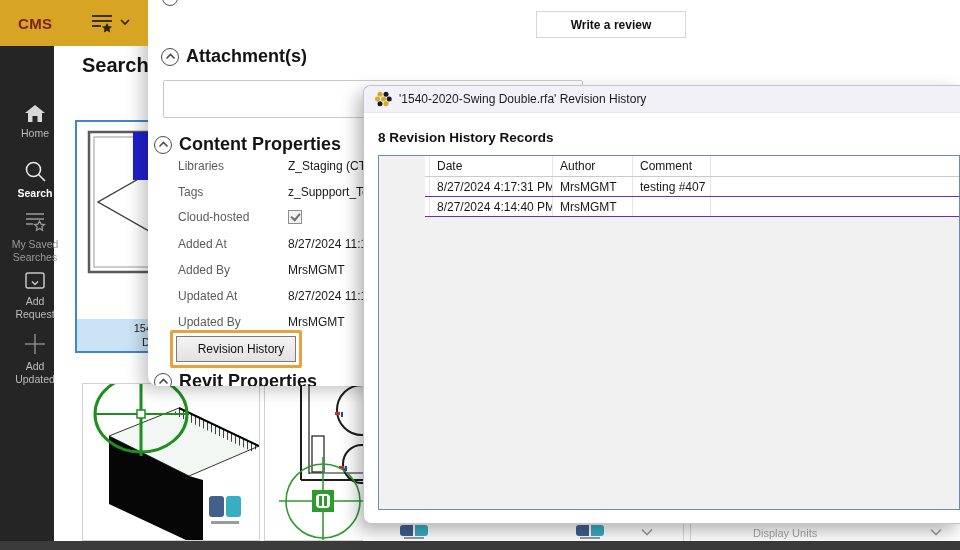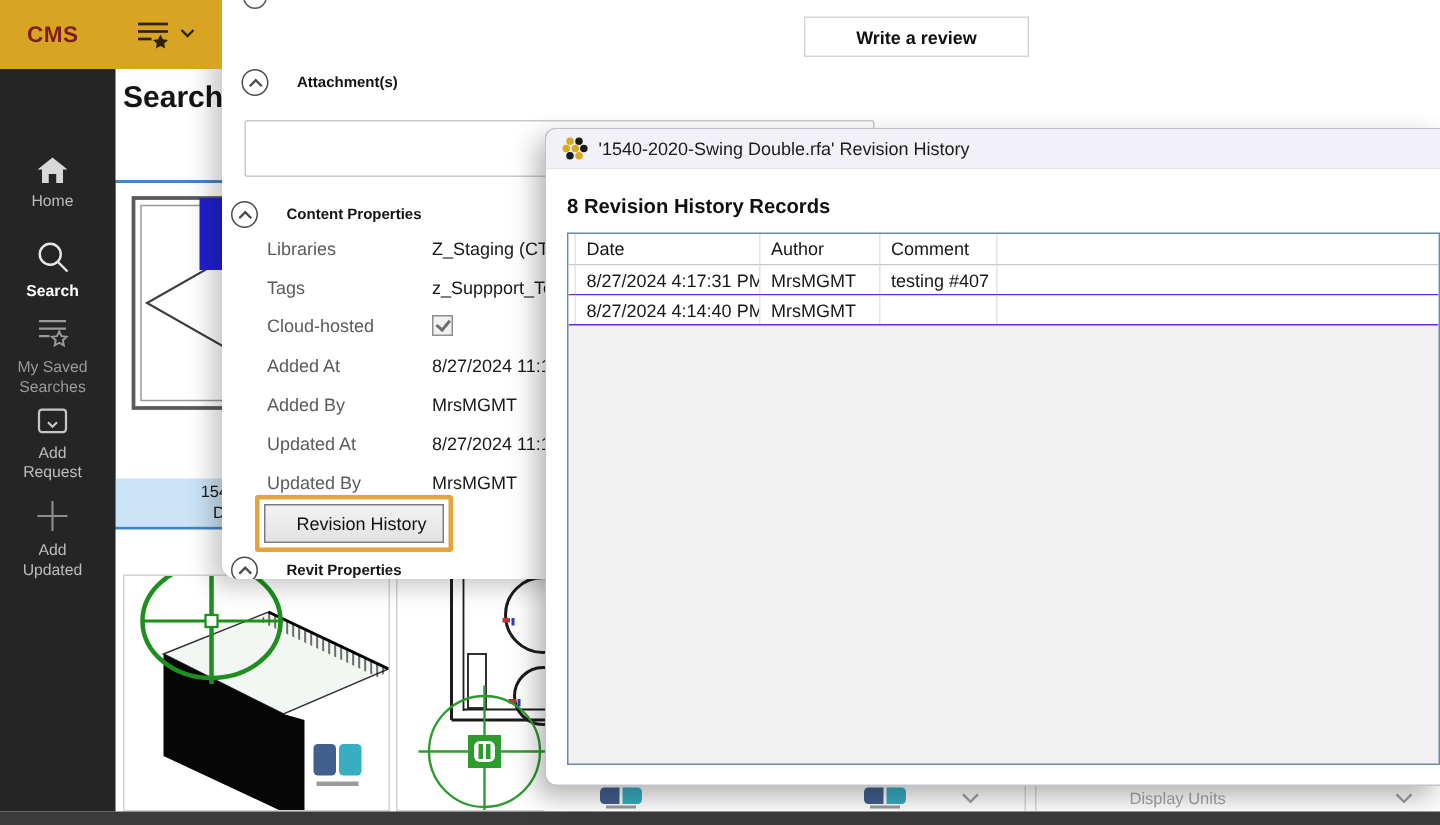--- a/index.html
+++ b/index.html
@@ -5,21 +5,21 @@
   * { margin:0; padding:0; box-sizing:border-box; }
   html,body { background:#ffffff; }
   body { font-family:"Liberation Sans", sans-serif; }
   #screen { position:relative; width:960px; height:550px; overflow:hidden; background:#ffffff; }
 
   
   .goldbar { position:absolute; left:0; top:0; width:148px; height:46px; background:#D8A423; z-index:12; display:flex; align-items:center; }
   .brand { font-size:15px; font-weight:600; color:#7f1d1d; margin-left:18px; letter-spacing:.3px; }
 
   
-  .sidebar { position:absolute; left:0; top:46px; width:77px; height:495px; background:#252525; z-index:11; }
+  .sidebar { position:absolute; left:0; top:46px; width:54px; height:495px; background:#252525; z-index:11; }
   .nav-item { position:absolute; left:0; width:70px; text-align:center; }
   .nav-label { font-size:10.5px; line-height:13px; color:#BDBDBD; }
   .nav-label.dim { color:#9A9A9A; }
   .nav-label.active { color:#FFFFFF; font-weight:700; }
   .nav-icon { display:inline-block; }
 
   
   .page-title { position:absolute; left:82px; top:54px; font-size:20px; font-weight:600; color:#141414; z-index:2; }
 
   .thumb-sel { position:absolute; left:75px; top:120px; width:142px; height:233px; border:2px solid #3F87C9; background:#fff; z-index:3; }
@@ -28,41 +28,41 @@
   .thumb2 { position:absolute; top:383px; background:#fff; border:1px solid #D2D2D2; z-index:3; }
 
   
   .panel { position:absolute; left:148px; top:0; width:812px; height:386px; background:#ffffff;
            border-radius:0 0 0 10px; box-shadow:-7px 5px 16px rgba(0,0,0,.22); z-index:10; overflow:hidden; }
   .half-circle { position:absolute; left:14px; top:-10px; width:16px; height:16px; border:1.5px solid #555; border-radius:50%; }
   .btn-review { position:absolute; left:388px; top:11px; width:150px; height:27px; background:#fff; border:1px solid #D6D6D6;
                 font-size:12px; font-weight:600; color:#111; font-family:"Liberation Sans",sans-serif; cursor:pointer; }
   .sec { position:absolute; display:flex; align-items:center; gap:7px; }
   .sec-circle { width:18px; height:18px; border:1.4px solid #4C4C4C; border-radius:50%; display:flex; align-items:center; justify-content:center; flex:none; background:#fff; }
-  .sec-label { font-size:10px; font-weight:700; color:#141414;margin-left:12px; }
+  .sec-label { font-size:18px; font-weight:700; color:#141414; }
   .attach-box { position:absolute; left:15px; top:80px; width:420px; height:38px; background:#fff; border:1px solid #C9C9C9; border-radius:2px; }
   .frow { position:absolute; left:30px; width:330px; height:16px; font-size:12px; }
   .flabel { position:absolute; left:0; top:0; color:#5B5B5B; }
   .fvalue { position:absolute; left:110px; top:0; color:#191919; white-space:nowrap; }
   .checkbox { position:absolute; left:110px; top:0; width:14px; height:14px; border:1px solid #8E8E8E; background:#F1F1F1; }
   .checkbox::after { content:""; position:absolute; left:2px; top:2px; width:7px; height:4px;
                      border-left:2px solid #6E6E6E; border-bottom:2px solid #6E6E6E; transform:rotate(-50deg); }
   .hl-orange { position:absolute; left:22px; top:330px; width:132px; height:38px; border:3px solid #E6A33B; border-radius:2px; }
   .btn-revision { position:absolute; left:28px; top:336px; width:120px; height:26px; background:linear-gradient(#F3F3F3,#E2E2E2);
                   border:1px solid #7A7A7A; font-size:12px; color:#111; font-family:"Liberation Sans",sans-serif; cursor:pointer;padding-left:10px; }
 
   
   .dialog { position:absolute; left:363px; top:85px; width:597px; height:439px; background:#ffffff; z-index:20;
             border:1px solid #C2C2CA; border-right:0; border-radius:8px 0 0 8px;
             box-shadow:-5px 7px 18px rgba(0,0,0,.30); }
   .dlg-title { position:absolute; left:0; top:0; width:100%; height:27px; background:#F2F1F7; border-radius:8px 0 0 0;
                display:flex; align-items:center; gap:7px; padding-left:10px; border-bottom:1px solid #E6E5EC; }
   .dlg-title-text { font-size:12px; color:#1B1B1B; }
   .dlg-heading { position:absolute; left:14px; top:44px; font-size:13.5px; font-weight:700; color:#111; }
-  .grid { position:absolute; left:14px; top:69px; right:0; bottom:13px; border:1px solid #688CAF; background:#F1F1F2; overflow:hidden; }
+  .grid { position:absolute; left:14px; top:69px; right:0; bottom:13px; border:1px solid #688CAF; background:#F1F1F2; overflow:hidden;padding-left:46px; }
   .grow { display:flex; width:100%; background:#fff; }
   .grow.head { height:21px; border-bottom:1px solid #C9C9D0; }
   .grow.data { height:20px; border-bottom:1px solid #6d28d9; }
   .gc { font-size:12px; color:#181818; line-height:20px; padding-left:7px; border-right:1px solid #E4E4EA; overflow:hidden; white-space:nowrap; }
   .gc.gutter { width:5px; padding:0; }
   .gc.date { width:123px; }
   .gc.author { width:80px; }
   .gc.comment { width:78px; }
   .gc.fill { flex:1; border-right:0; }
   .grow.head .gc { font-size:12px; color:#161616; }

